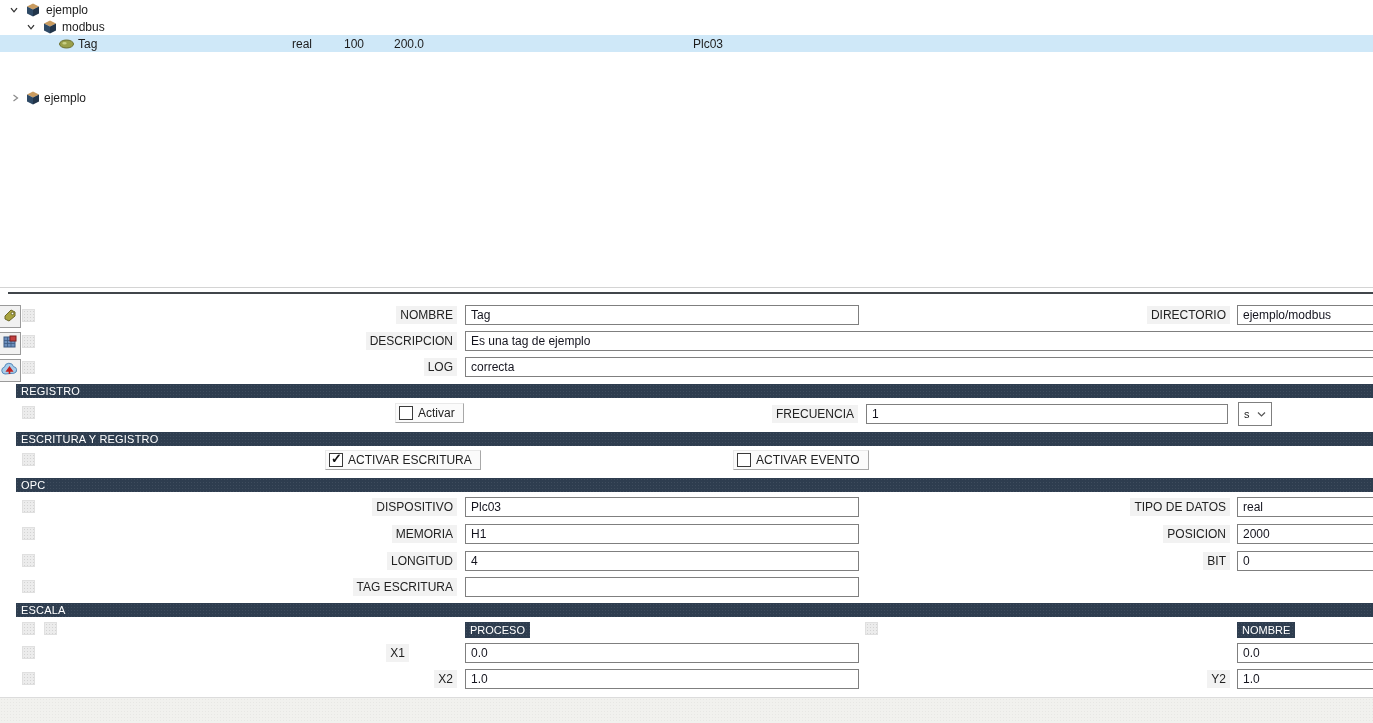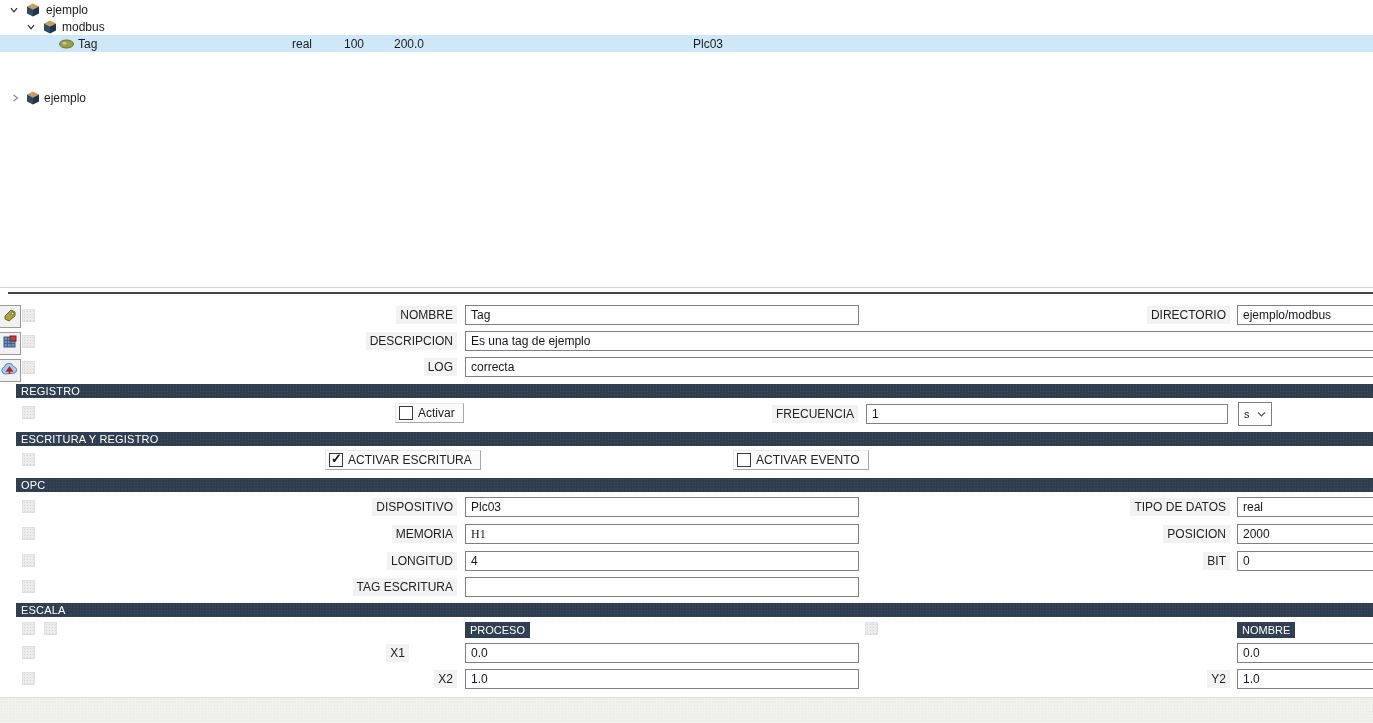--- a/index.html
+++ b/index.html
@@ -207,21 +207,21 @@
   </div>
 
   <div class="secbar" style="top:478px">OPC</div>
 
   <span class="flabel" style="right:916px; top:498px">DISPOSITIVO</span>
   <input class="finput" style="left: 465px; top: 497px; width: 394px;" value="Plc03">
   <span class="flabel" style="right:143px; top:498px">TIPO DE DATOS</span>
   <input class="finput" style="left: 1237px; top: 497px; width: 145px;" value="real">
 
   <span class="flabel" style="right:916px; top:525px">MEMORIA</span>
-  <input class="finput" style="left: 465px; top: 524px; width: 394px; font-family: Liberation Serif, serif;" value="H1">
+  <input class="finput" style="left: 465px; top: 524px; width: 394px;" value="H1">
   <span class="flabel" style="right:143px; top:525px">POSICION</span>
   <input class="finput" style="left: 1237px; top: 524px; width: 145px;" value="2000">
 
   <span class="flabel" style="right:916px; top:552px">LONGITUD</span>
   <input class="finput" style="left: 465px; top: 551px; width: 394px;" value="4">
   <span class="flabel" style="right:143px; top:552px">BIT</span>
   <input class="finput" style="left: 1237px; top: 551px; width: 145px;" value="0">
 
   <span class="flabel" style="right:916px; top:578px">TAG ESCRITURA</span>
   <input class="finput" style="left: 465px; top: 577px; width: 394px;" value="">

